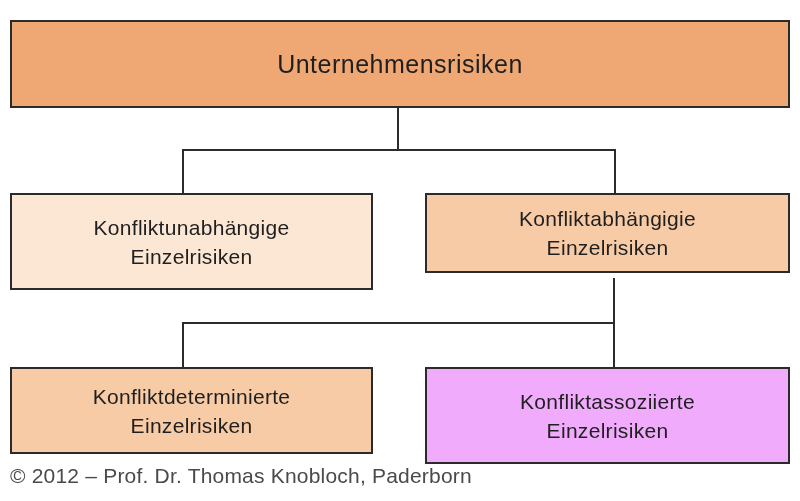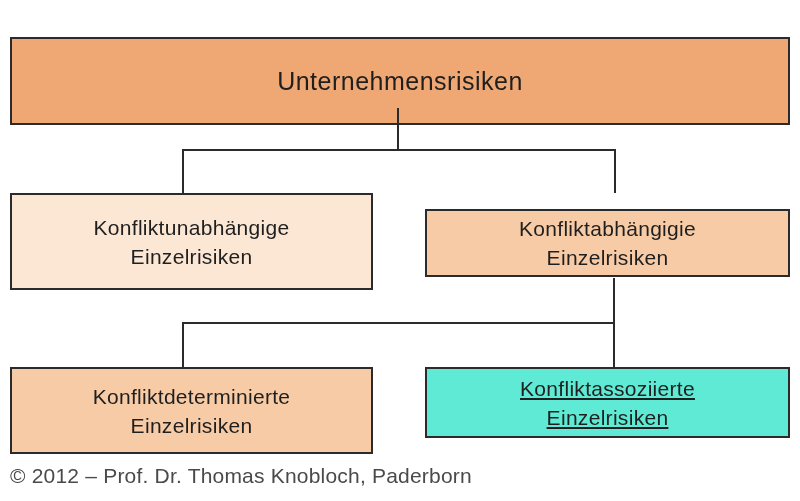--- a/index.html
+++ b/index.html
@@ -25,45 +25,44 @@
     justify-content: center;
     text-align: center;
     color: #1f1f1f;
   }
   .node .line {
     font-size: 21px;
     line-height: 29px;
     letter-spacing: 0.3px;
   }
   #root-node {
-    left: 10px; top: 37px; width: 780px; height: 88px;
+    left: 10px; top: 20px; width: 780px; height: 88px;
     background: #efa873;
     justify-content: center;
   }
   #root-node .line {
     font-size: 25px;
     line-height: 30px;
     letter-spacing: 0.5px;
   }
   #node-independent {
     left: 10px; top: 193px; width: 363px; height: 97px;
     background: #fbe7d4;
   }
   #node-dependent {
-    left: 425px; top: 209px; width: 365px; height: 68px;
+    left: 425px; top: 193px; width: 365px; height: 80px;
     background: #f7cba6;
   }
   #node-determined {
     left: 10px; top: 367px; width: 363px; height: 87px;
     background: #f7cba6;
   }
   #node-associated {
-    left: 425px; top: 367px; width: 365px; height: 71px;
-    background: #5eead4;
-    text-decoration: underline;
+    left: 425px; top: 367px; width: 365px; height: 97px;
+    background: #f0abfc;
   }
   .connector {
     position: absolute;
     background: #2b2b2b;
   }
   
   #conn-v-root      { left: 397px; top: 108px; width: 2px;  height: 43px; }
   #conn-h-tier2     { left: 182px; top: 149px; width: 434px; height: 2px; }
   #conn-v-left2     { left: 182px; top: 149px; width: 2px;  height: 44px; }
   #conn-v-right2    { left: 614px; top: 149px; width: 2px;  height: 44px; }

